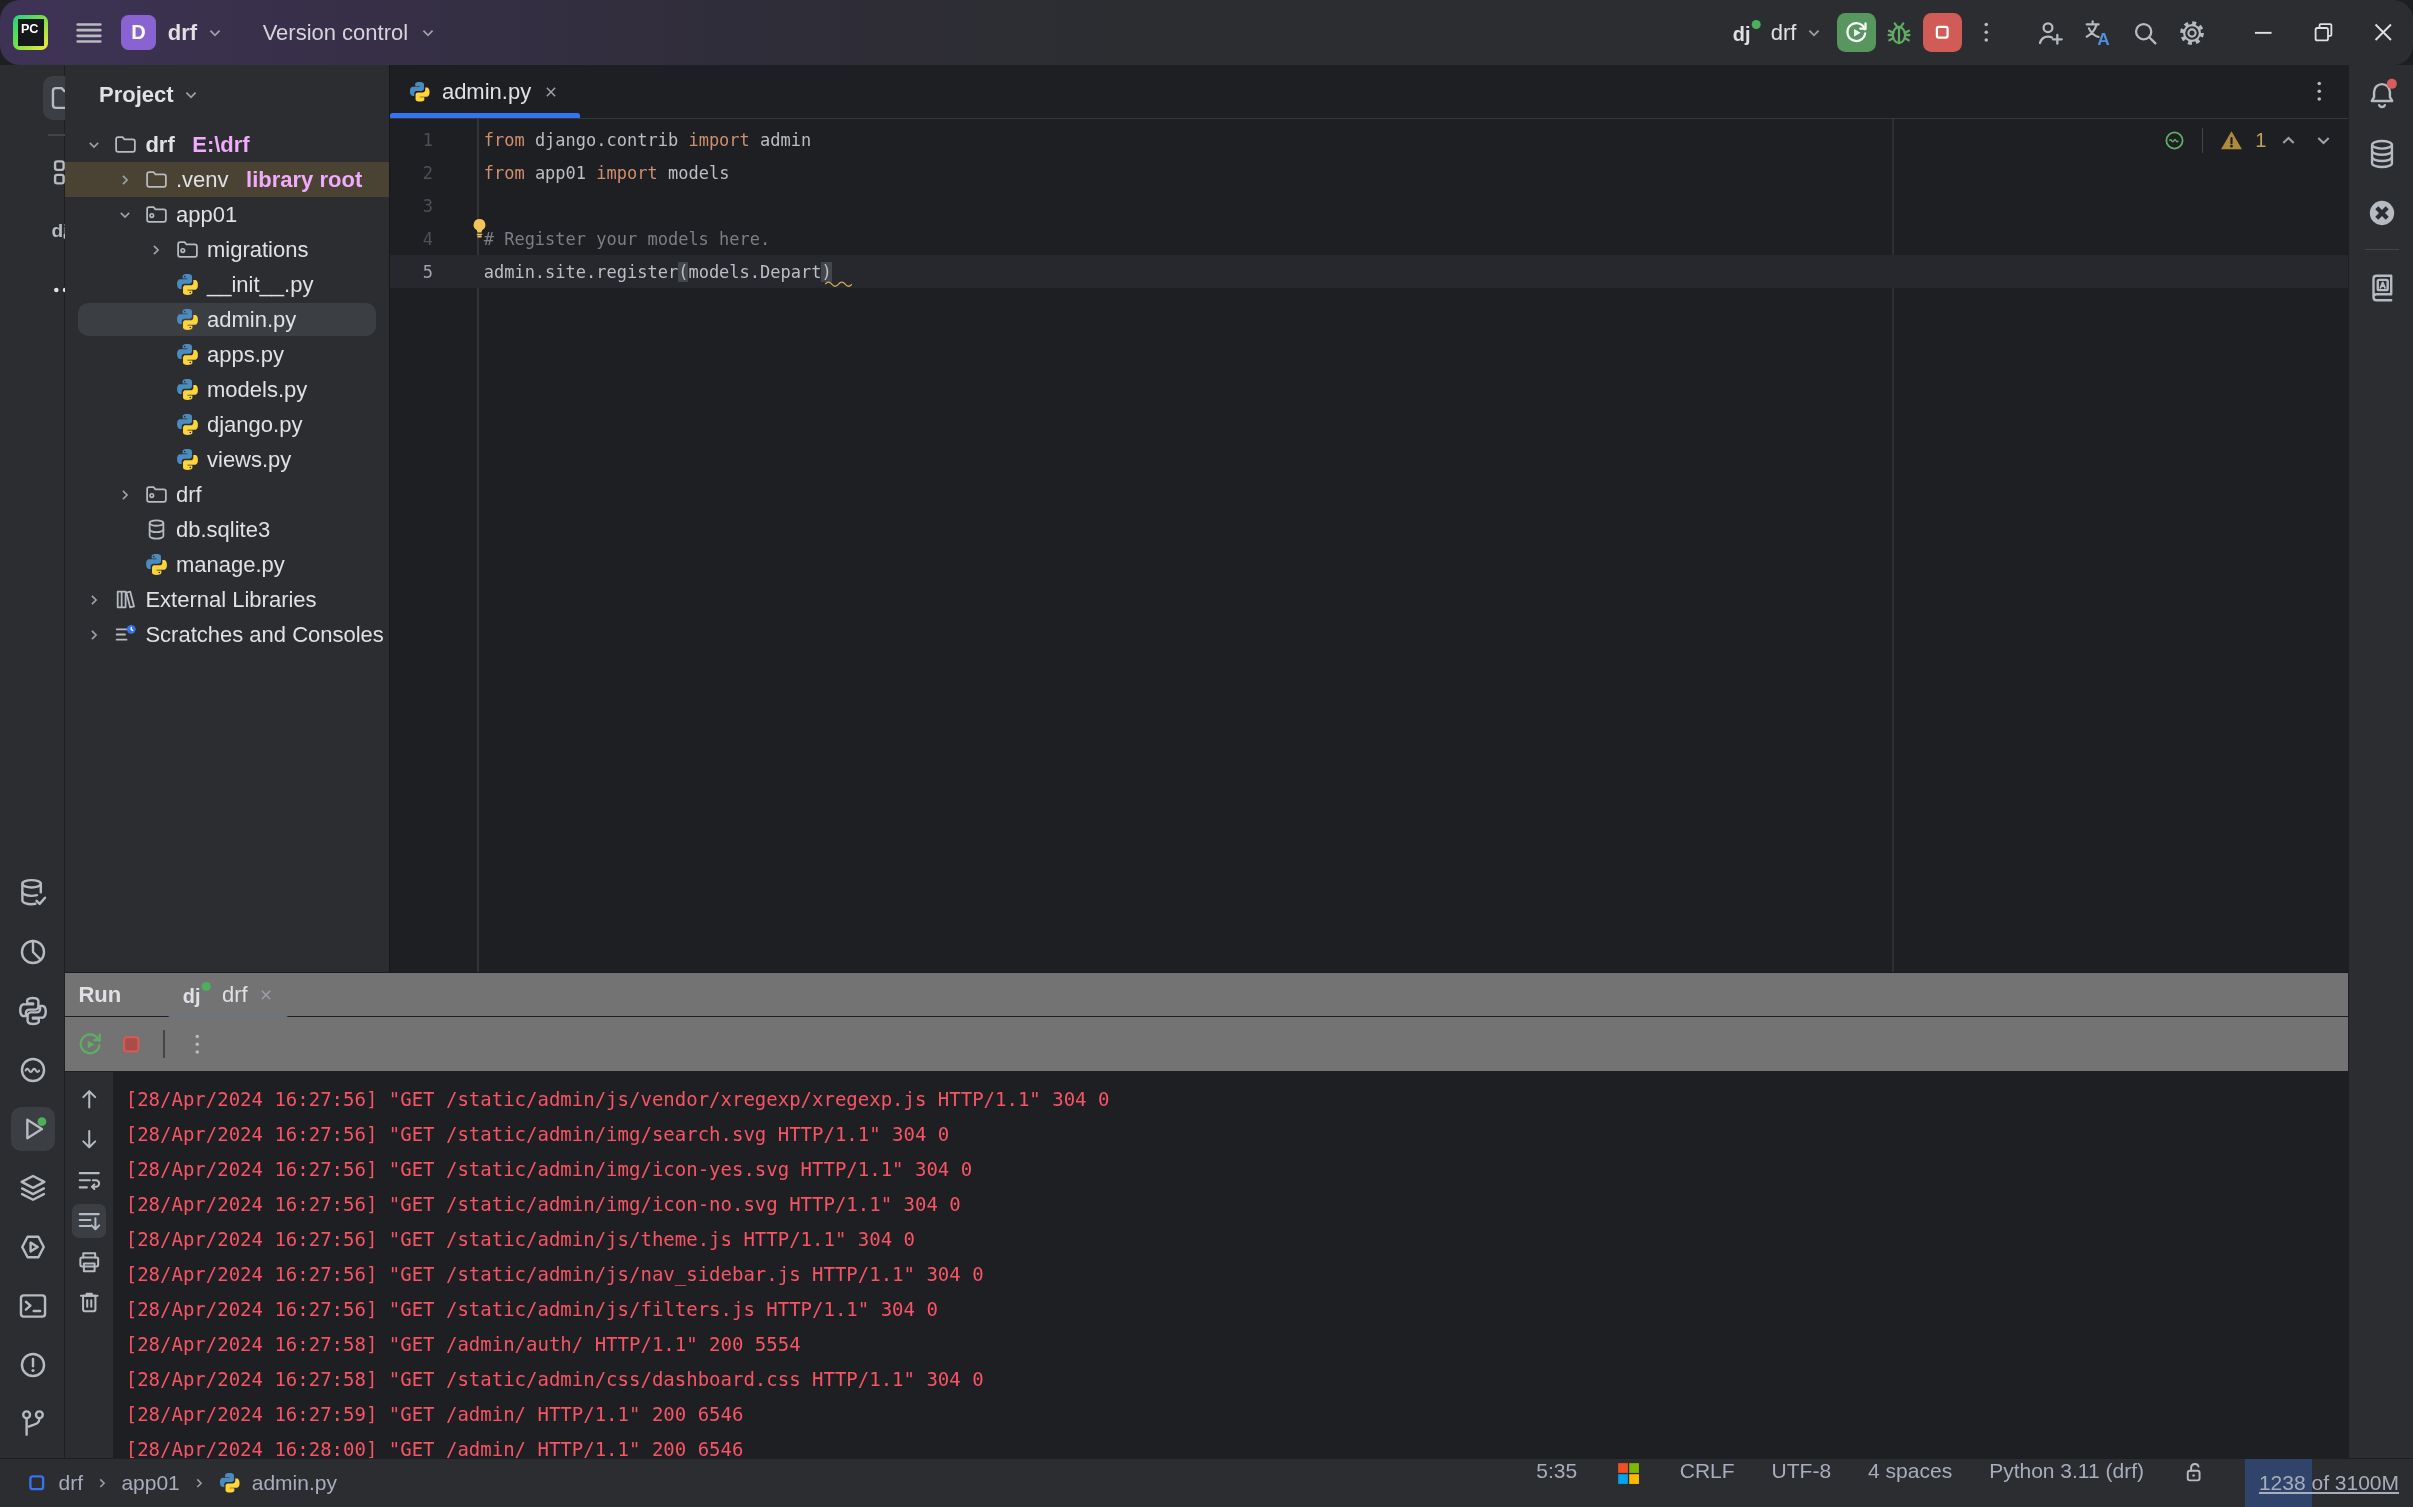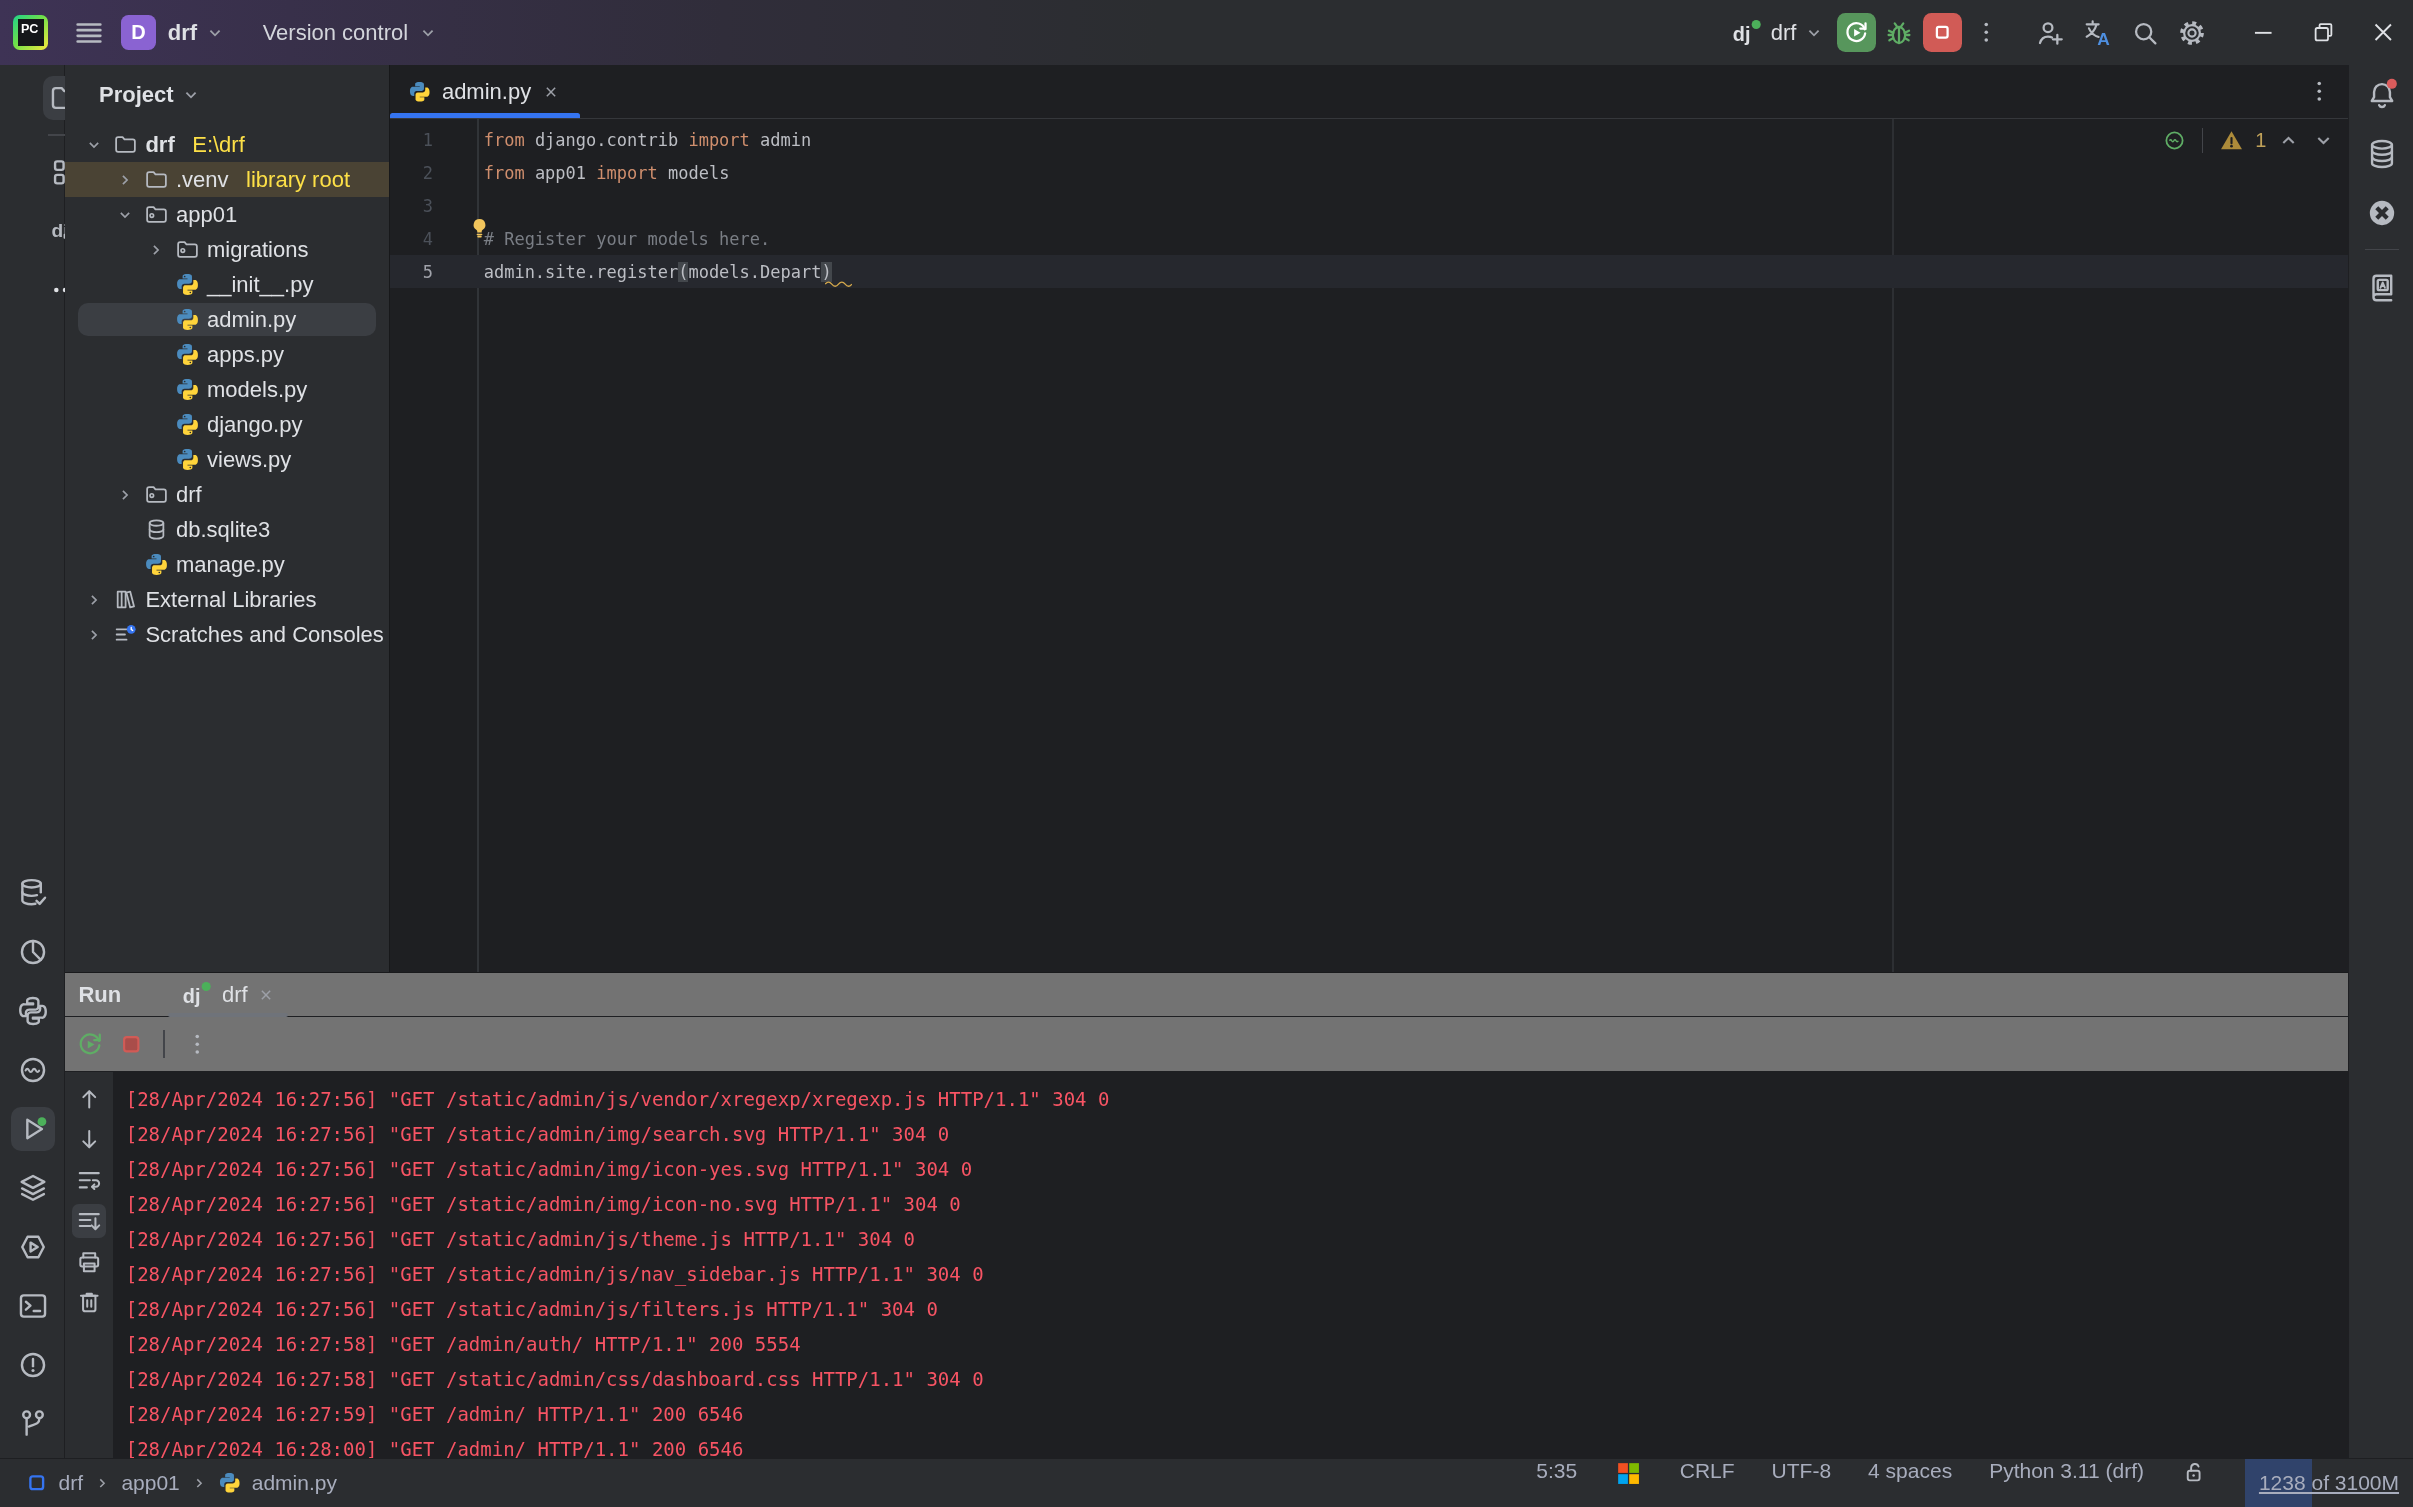--- a/index.html
+++ b/index.html
@@ -4,21 +4,21 @@
 <style>
   * { margin:0; padding:0; box-sizing:border-box; }
   html,body { width:2413px; height:1508px; background:#1e1f22; overflow:hidden;
     font-family:"Liberation Sans", sans-serif; color:#dfe1e5; }
   svg { display:block; }
   .ibox { display:flex; align-items:center; justify-content:center; }
 
   
   #titlebar { height:65px; display:flex; align-items:center;
     background:linear-gradient(to right,#3e3355 0%,#38304a 12%,#302d3a 30%,#2b2d30 48%);
-    padding-left:13.4px; }
+    padding-left:13.4px;border-radius:20px; }
   .tb-left { display:flex; align-items:center; gap:8.4px; }
   #pc-logo { width:35px; height:35px; border-radius:6.7px; margin-right:8.4px;
     background:linear-gradient(135deg,#1fd18a 0%,#6ee04a 45%,#f7ea3d 100%);
     position:relative; }
   #pc-logo .inner { position:absolute; inset:4.2px; background:#15171a; display:flex;
     align-items:flex-start; justify-content:flex-start; padding:2.5px 0 0 3.4px;
     font-size:12.6px; font-weight:bold; color:#fff; }
   .chip { width:35px; height:35px; border-radius:7.5px; background:#8a63d2; color:#fff;
     font-size:20px; font-weight:bold; display:flex; align-items:center; justify-content:center; }
   .tb-text { font-size:22px; color:#dfe1e5; }
@@ -50,21 +50,21 @@
     position:relative; }
   #proj-header { height:60px; display:flex; align-items:center; padding-left:34px; gap:6.7px; }
   #proj-header .t { font-size:22px; font-weight:bold; color:#dfe1e5; }
   .tree { position:absolute; top:62px; left:0; right:0; }
   .trow { height:35px; display:flex; align-items:center; position:relative; font-size:22px;
     color:#dfe1e5; white-space:nowrap; }
   .trow .selbg { position:absolute; left:13.4px; right:13.4px; top:0.8px; bottom:0.8px;
     background:#3b3e43; border-radius:10px; }
   .trow .libbg { position:absolute; left:0; right:0; top:0; bottom:0; background:#4a4334; }
   .trow .cell { position:relative; display:flex; align-items:center; gap:7.5px; }
-  .trow .sec { color:#fde047; margin-left:10px; }
+  .trow .sec { color:#f0abfc; margin-left:10px;font-weight:bold; }
   .trow .chev { width:22px; display:flex; justify-content:center; }
   .trow .nochev { width:22px; }
 
   
   #editor { flex:1; background:#1e1f22; display:flex; flex-direction:column; min-width:0; }
   #tabbar { height:54px; position:relative; border-bottom:0.8px solid #35373b;
     display:flex; align-items:stretch; }
   .etab { display:flex; align-items:center; gap:10px; padding:0 18.4px; position:relative; }
   .etab .lbl { font-size:22px; color:#dfe1e5; }
   .etab .under { position:absolute; left:0; right:0; bottom:0; height:5px;

